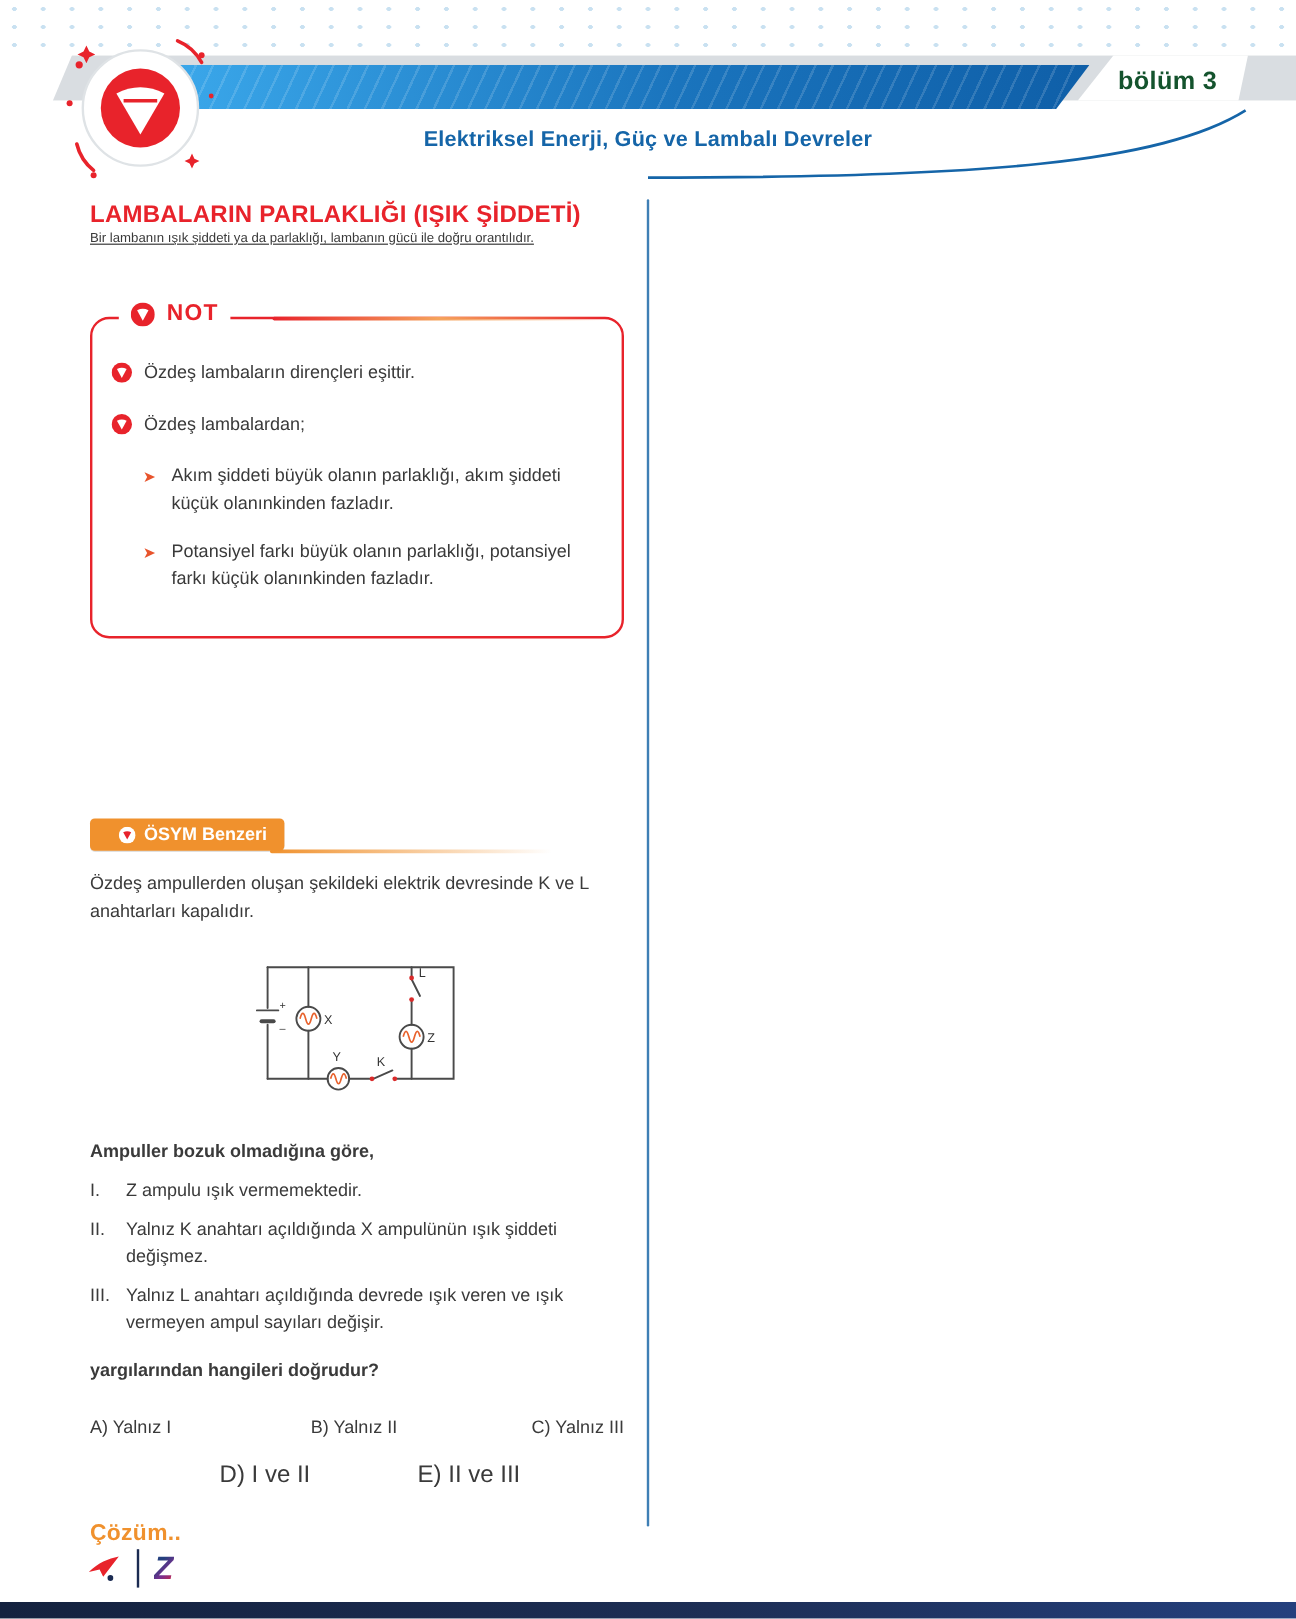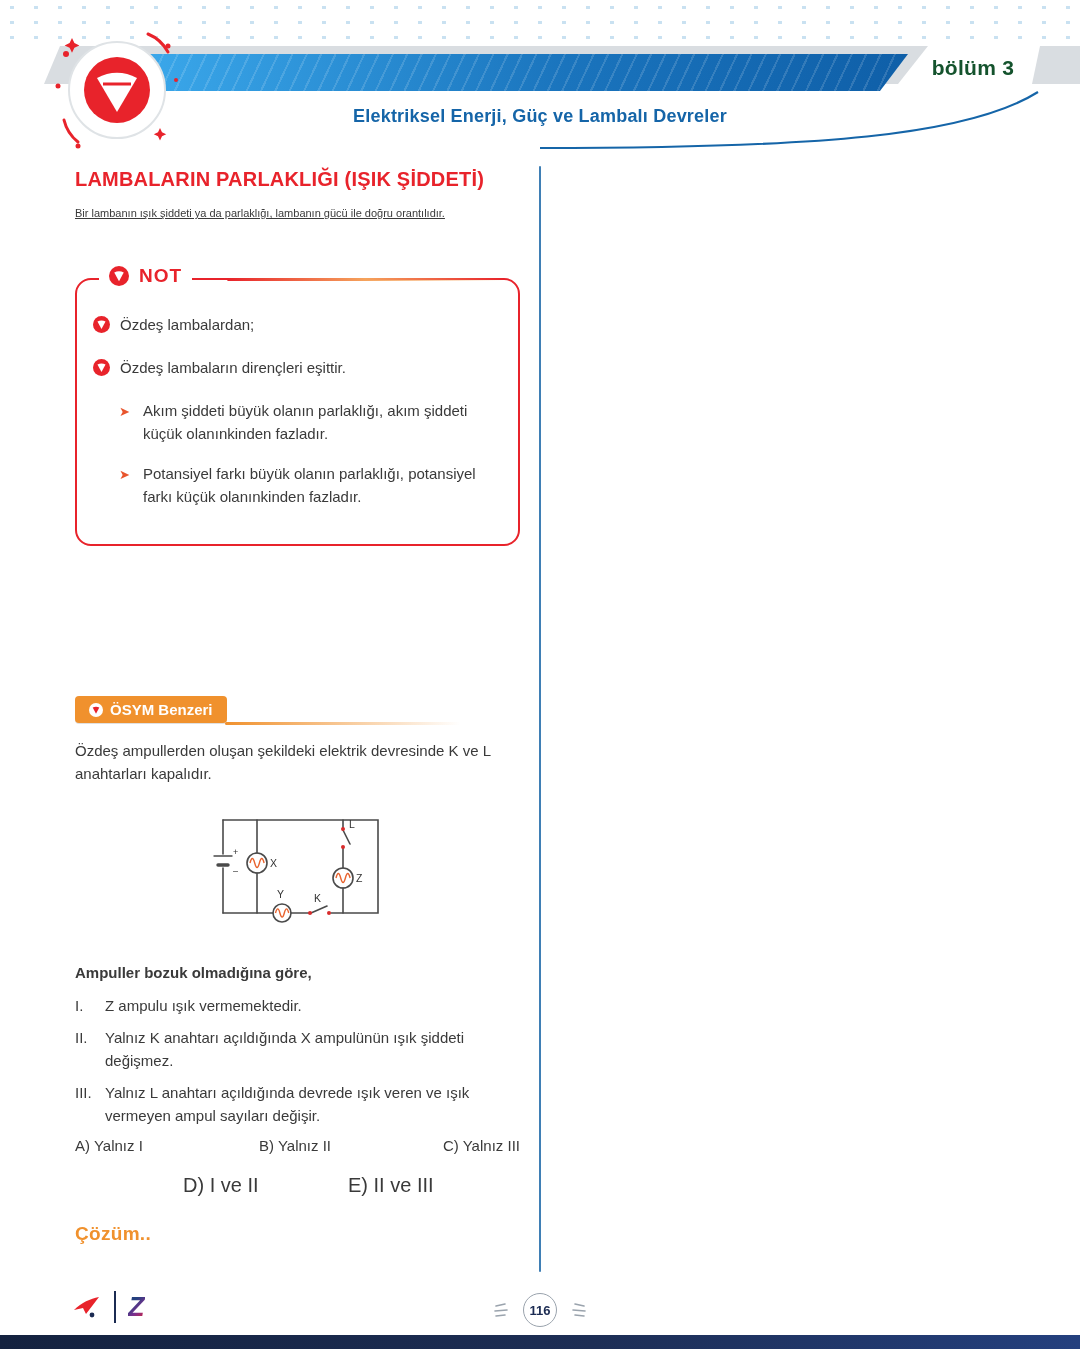--- a/index.html
+++ b/index.html
@@ -54,21 +54,20 @@
   .v-divider {
     position:absolute; left:539px; top:166px; width:2px; height:1106px;
     background:#3f7fb5; border-radius:2px;
   }
 
   
   .col-left { position:absolute; left:75px; top:168px; width:445px; }
 
   .section-heading {
     font-size:20px; font-weight:800; color:#e8232b; letter-spacing:.2px;
-    margin-bottom:14px;
     font-stretch: condensed;
   }
   .section-intro { font-size:11px; line-height:1.55; color:#3a3a3a; margin-bottom:56px;text-decoration:underline; }
 
   
   .note-box {
     position:relative;
     border:2px solid #e8232b; border-radius:16px;
     padding:34px 18px 20px 16px;
     margin-bottom:150px;
@@ -86,21 +85,21 @@
   .note-bullet { display:flex; gap:10px; margin-bottom:20px; font-size:15px; line-height:1.5; }
   .note-bullet .ico { flex:0 0 17px; height:17px; margin-top:2px; }
   .note-sub { display:flex; gap:10px; margin:0 0 16px 26px; font-size:15px; line-height:1.55; }
   .note-sub .arr { color:#e8542c; font-size:13px; margin-top:3px; flex:0 0 14px; }
 
   
   .badge-row { position:relative; margin-bottom:16px; }
   .osym-badge {
     display:inline-flex; align-items:center; gap:7px;
     background:#f0912d; color:#ffffff; font-weight:700; font-size:15px;
-    padding:5px 14px 5px 14px; border-radius:4px;
+    padding:5px 14px 5px 24px; border-radius:4px;
     box-shadow:0 1px 0 rgba(0,0,0,.12);
   }
   .badge-underline {
     position:absolute; left:150px; bottom:-2px; right:60px; height:3px;
     background:linear-gradient(90deg,#f0912d,rgba(255,255,255,0));
     border-radius:2px;
   }
   .q-intro { font-size:15px; line-height:1.55; margin-bottom:22px; }
 
   
@@ -201,29 +200,29 @@
         </svg>
         <span class="txt">NOT</span>
       </div>
       <div class="note-label-line"></div>
 
       <div class="note-bullet">
         <svg class="ico" viewBox="0 0 16 16">
           <circle cx="8" cy="8" r="8" fill="#e8232b"></circle>
           <path d="M4.2 5.2 C6.8 3.9 9.2 3.9 11.8 5.2 L8 12.2 Z" fill="#fff"></path>
         </svg>
-        <span>Özdeş lambalardan;</span>
+        <span>Özdeş lambaların dirençleri eşittir.</span>
       </div>
 
       <div class="note-bullet">
         <svg class="ico" viewBox="0 0 16 16">
           <circle cx="8" cy="8" r="8" fill="#e8232b"></circle>
           <path d="M4.2 5.2 C6.8 3.9 9.2 3.9 11.8 5.2 L8 12.2 Z" fill="#fff"></path>
         </svg>
-        <span>Özdeş lambaların dirençleri eşittir.</span>
+        <span>Özdeş lambalardan;</span>
       </div>
 
       <div class="note-sub">
         <span class="arr">➤</span>
         <span>Akım şiddeti büyük olanın parlaklığı, akım şiddeti küçük olanınkinden fazladır.</span>
       </div>
 
       <div class="note-sub">
         <span class="arr">➤</span>
         <span>Potansiyel farkı büyük olanın parlaklığı, potansiyel farkı küçük olanınkinden fazladır.</span>
@@ -303,20 +302,21 @@
     </div>
     <div class="statement">
       <span class="num">II.</span>
       <span>Yalnız K anahtarı açıldığında X ampulünün ışık şiddeti değişmez.</span>
     </div>
     <div class="statement">
       <span class="num">III.</span>
       <span>Yalnız L anahtarı açıldığında devrede ışık veren ve ışık vermeyen ampul sayıları değişir.</span>
     </div>
 
+    <p class="closing-bold">yargılarından hangileri doğrudur?</p>
 
     <div class="options-row1">
       <span class="opt">A) Yalnız I</span>
       <span class="opt">B) Yalnız II</span>
       <span class="opt">C) Yalnız III</span>
     </div>
     <div class="options-row2">
       <span class="opt">D) I ve II</span>
       <span class="opt">E) II ve III</span>
     </div>
@@ -326,35 +326,16 @@
 
   <div class="footer-logos">
     <svg class="brand-arrow" viewBox="0 0 30 26">
       <path d="M2 16 C10 8 18 5 27 3 L14 20 L11 14 Z" fill="#e8232b"></path>
       <circle cx="20" cy="21" r="2.4" fill="#1b2b52"></circle>
     </svg>
     <div class="divider"></div>
     <span class="footer-z">Z</span>
   </div>
 
-  <div class="page-badge-wrap">
-    <svg class="badge-ticks" viewBox="0 0 22 20">
-      <g stroke="#9aa3ad" stroke-width="1.6" stroke-linecap="round">
-        <line x1="3" y1="6" x2="12" y2="4"></line>
-        <line x1="2" y1="11" x2="14" y2="10"></line>
-        <line x1="3" y1="16" x2="12" y2="15"></line>
-      </g>
-    </svg>
-    <div class="page-badge">
-      <span>116</span>
-    </div>
-    <svg class="badge-ticks" viewBox="0 0 22 20">
-      <g stroke="#9aa3ad" stroke-width="1.6" stroke-linecap="round">
-        <line x1="19" y1="6" x2="10" y2="4"></line>
-        <line x1="20" y1="11" x2="8" y2="10"></line>
-        <line x1="19" y1="16" x2="10" y2="15"></line>
-      </g>
-    </svg>
-  </div>
 
   <div class="bottom-bar"></div>
 
 </div>
 
 </body></html>

